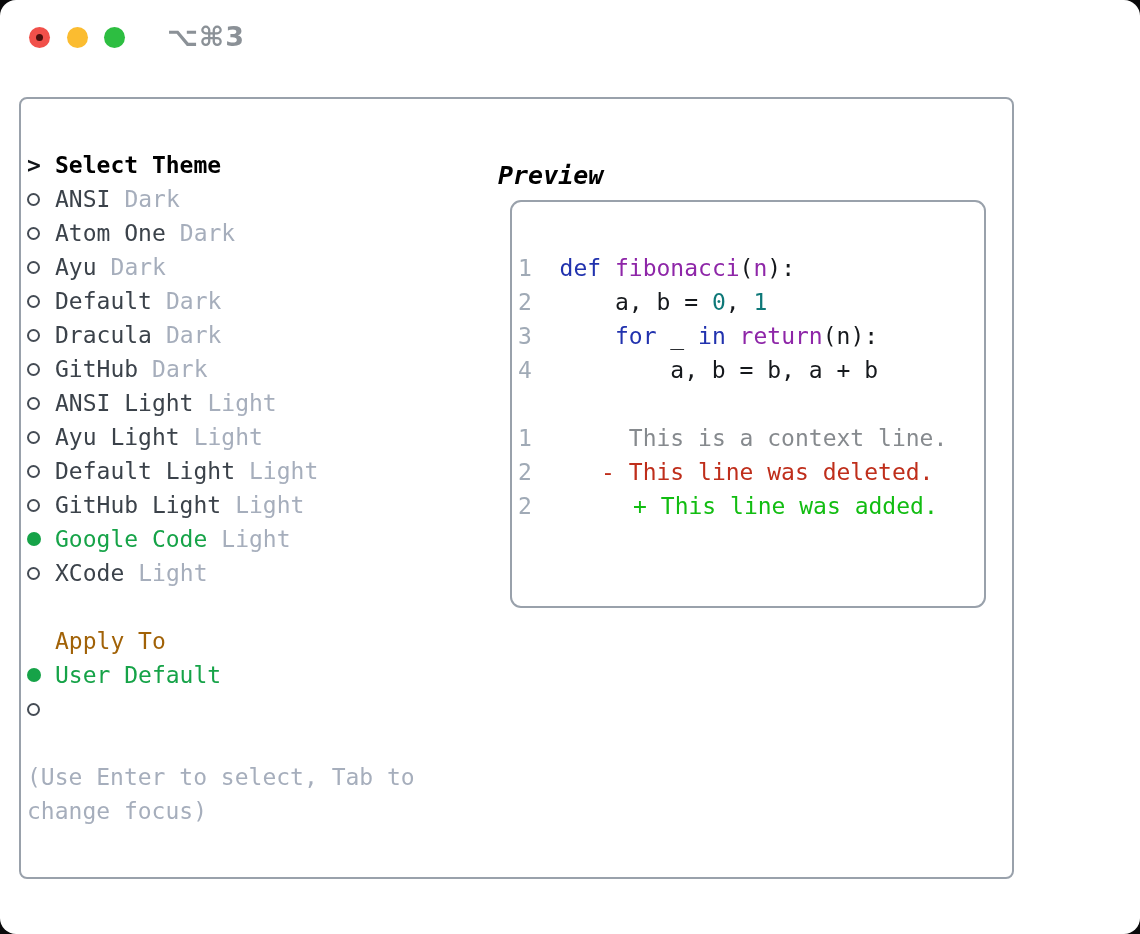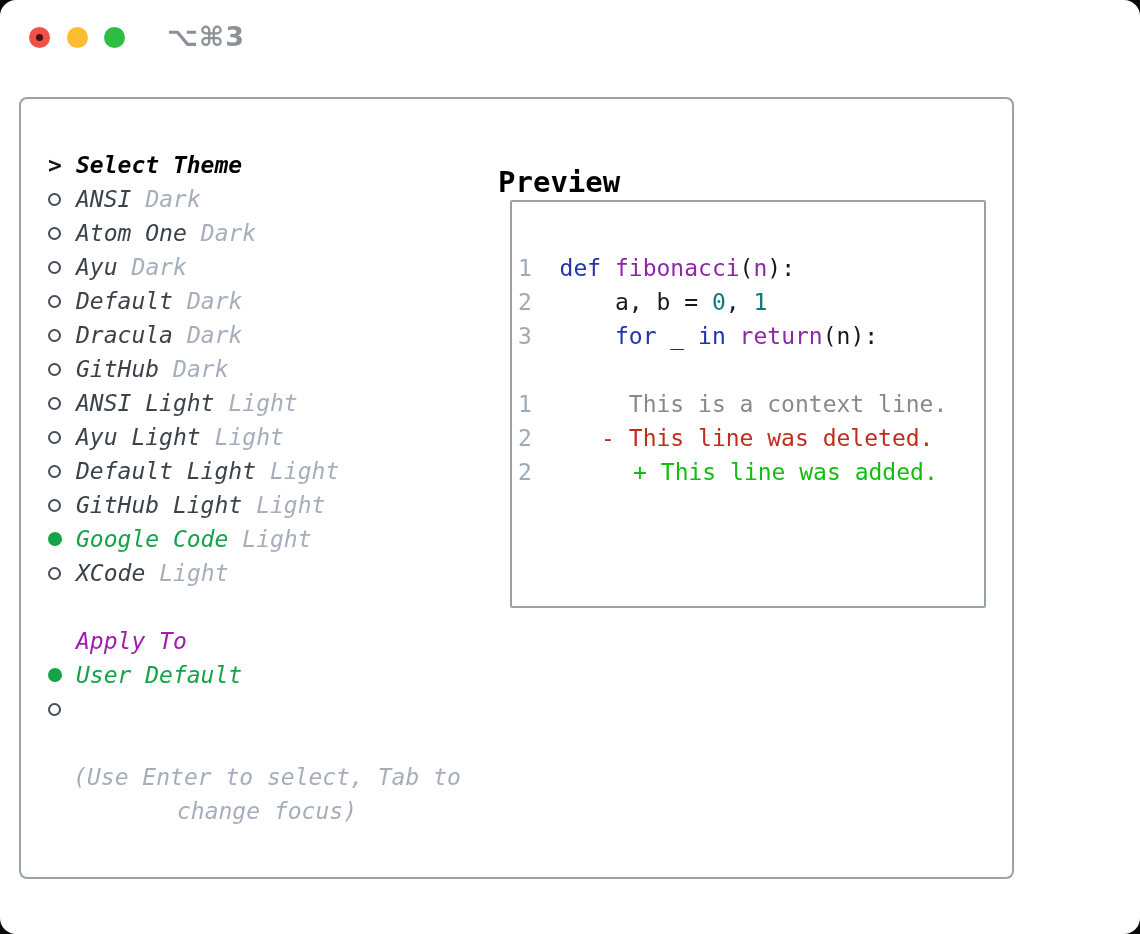--- a/index.html
+++ b/index.html
@@ -16,37 +16,37 @@
   .light.red{left:29px;background:var(--light-red);}
   .light.red::after{content:"";position:absolute;inset:7px;border-radius:50%;background:#4b100e;}
   .light.yellow{left:67px;background:var(--light-yellow);}
   .light.green{left:104px;background:var(--light-green);}
   .win-title{position:absolute;left:167px;top:21px;font-family:"DejaVu Sans",sans-serif;font-size:27px;line-height:32px;font-weight:600;letter-spacing:1px;color:var(--title-gray);}
 
   
   .panel{position:absolute;left:19px;top:97px;width:995px;height:782px;background:var(--window-bg);border:2px solid var(--border);border-radius:8px;}
 
   
-  .menu{position:absolute;left:27px;top:49px;width:450px;font-size:23px;line-height:34px;color:var(--text-dark);font-style:italic;}
+  .menu{position:absolute;left:6px;top:49px;width:450px;font-size:23px;line-height:34px;color:var(--text-dark);}
   .row{height:34px;white-space:pre;}
   .row.blank{height:34px;}
   .prompt{display:inline-block;width:28px;font-weight:bold;color:#101418;}
   .menu-header{font-weight:bold;color:#000;}
-  .sub-header{color:#a21caf;padding-left:28px;}
+  .sub-header{color:#a16207;padding-left:28px;}
   .marker{display:inline-block;width:13px;height:13px;border-radius:50%;border:2px solid #454c55;margin-right:15px;transform:translateY(-1px);}
   .marker.filled{border:none;background:var(--accent-green);width:14px;height:14px;margin-right:14px;}
   .label{color:var(--text-dark);}
   .selected .label{color:var(--accent-green);}
   .tag{color:var(--text-muted);margin-left:14px;}
   .contents{display:contents;}
-  .help{height:68px;width:438px;white-space:normal;color:var(--text-muted);line-height:34px;text-align:center;}
+  .help{height:68px;width:438px;white-space:normal;color:var(--text-muted);line-height:34px;}
 
   
-  .preview-header{position:absolute;left:477px;top:66px;height:34px;line-height:34px;font-size:29px;font-weight:bold;color:#000;}
-  .preview-box{position:absolute;left:489px;top:101px;width:476px;height:408px;border:2px solid var(--border);border-radius:2px;background:#fff;}
+  .preview-header{position:absolute;left:477px;top:60px;height:34px;line-height:34px;font-size:25px;font-weight:bold;color:#000;font-style:italic;}
+  .preview-box{position:absolute;left:489px;top:101px;width:476px;height:408px;border:2px solid var(--border);border-radius:11px;background:#fff;}
   .code{padding:49px 0 0 6px;font-size:23px;line-height:34px;color:var(--code);}
   .cline{height:34px;white-space:pre;}
   .ln{color:var(--ln);}
   .kw{color:var(--kw);}
   .fn{color:var(--fn);}
   .num{color:var(--num);}
   .ctx{color:var(--ctx);}
   .del{color:var(--del);}
   .add{color:var(--add);margin-left:32px;}
 </style>
@@ -80,20 +80,21 @@
       <div class="help">(Use Enter to select, Tab to change focus)</div>
     </div>
 
     <div class="preview-header">Preview</div>
 
     <div class="preview-box">
       <div class="code">
           <div class="cline"><span class="ln">1</span><span>  </span><span class="kw">def</span><span> </span><span class="fn">fibonacci</span><span>(</span><span class="fn">n</span><span>):</span></div>
           <div class="cline"><span class="ln">2</span><span>      a, b = </span><span class="num">0</span><span>, </span><span class="num">1</span></div>
           <div class="cline"><span class="ln">3</span><span>      </span><span class="kw">for</span><span> _ </span><span class="kw">in</span><span> </span><span class="fn">return</span><span>(n):</span></div>
+          <div class="cline"><span class="ln">4</span><span>          a, b = b, a + b</span></div>
           <div class="cline"></div>
           <div class="cline"><span class="ln">1</span><span>       </span><span class="ctx">This is a context line.</span></div>
           <div class="cline"><span class="ln">2</span><span>     </span><span class="del">- This line was deleted.</span></div>
           <div class="cline"><span class="ln">2</span><span>     </span><span class="add">+ This line was added.</span></div>
         </div>
     </div>
 
   </div>
 </div>
 

